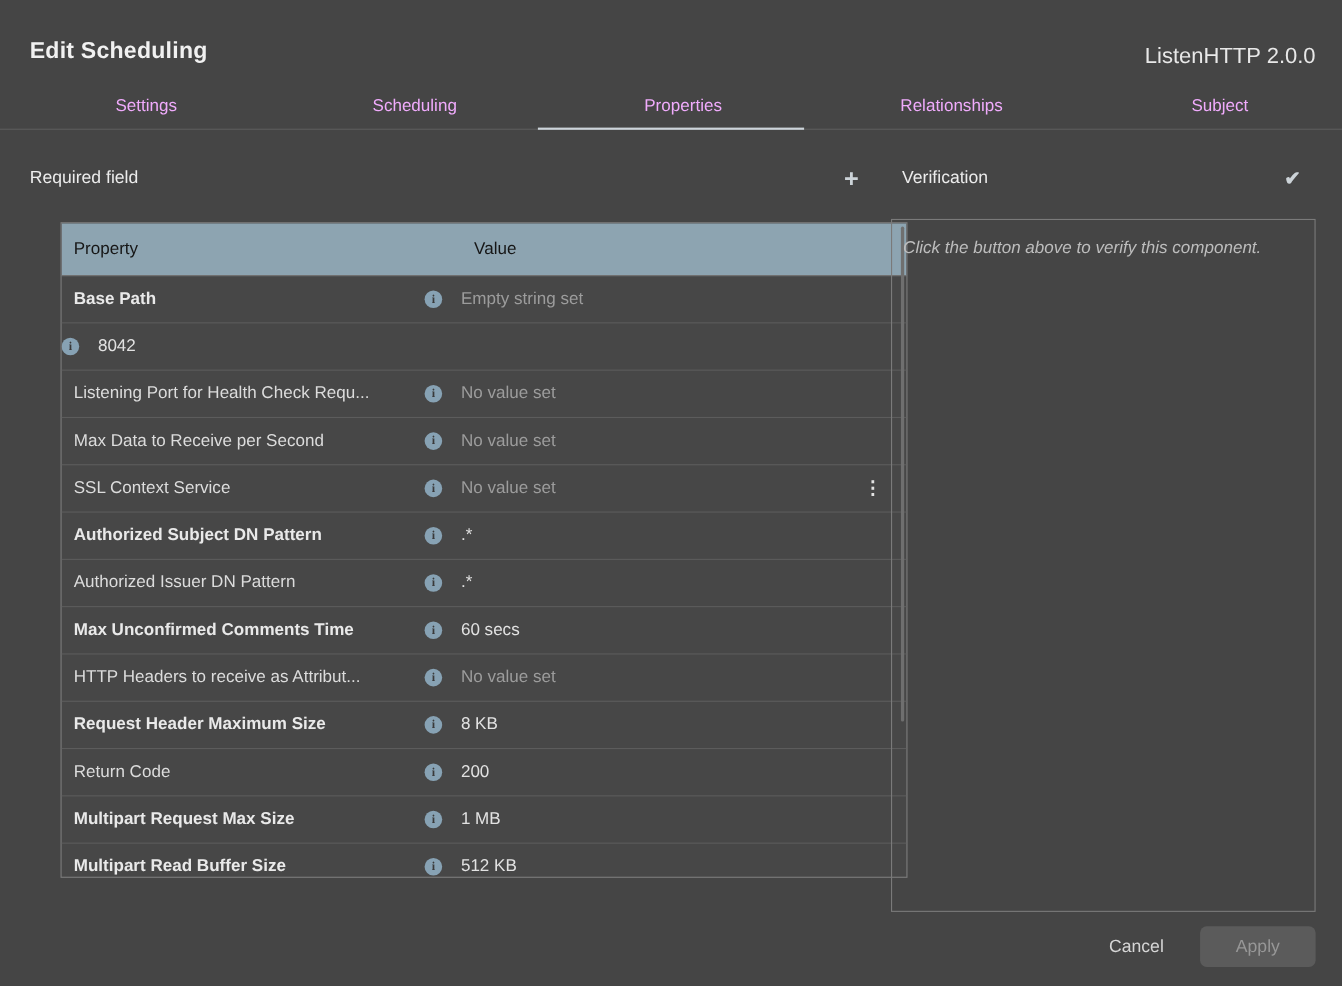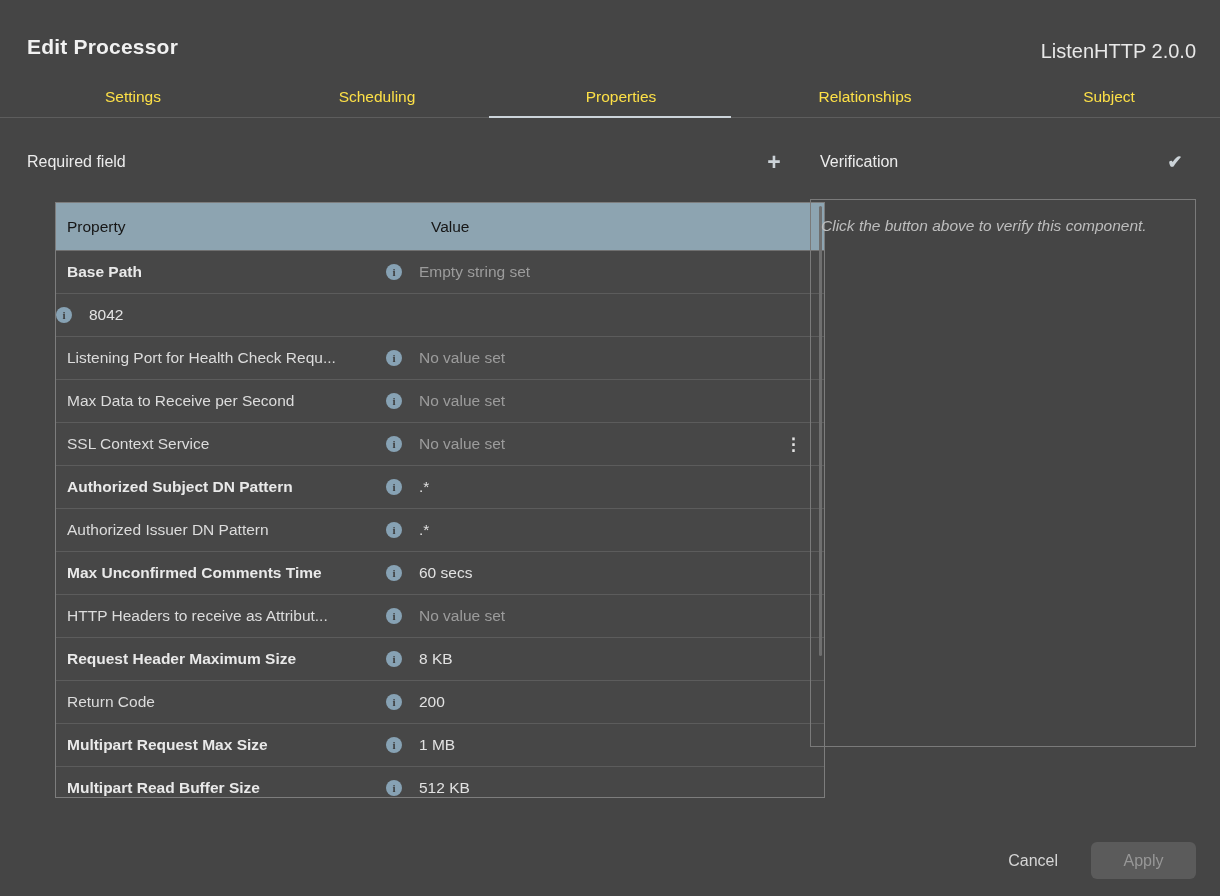--- a/index.html
+++ b/index.html
@@ -5,21 +5,21 @@
   html,body{margin:0;padding:0;background:#454545;}
   body{width:1220px;height:896px;font-family:"Liberation Sans", sans-serif;-webkit-font-smoothing:antialiased;}
   .dialog{position:relative;width:1220px;height:896px;background:#454545;overflow:hidden;}
 
   
   .dialog-title{position:absolute;left:27px;top:35px;font-size:21px;font-weight:700;color:#f1f1f1;letter-spacing:.2px;}
   .processor-version{position:absolute;right:24px;top:40px;font-size:20px;color:#e8e8e8;}
 
   
   .tab-bar{position:absolute;left:0;top:76px;width:1220px;height:42px;display:flex;border-bottom:1px solid #5d5d5d;box-sizing:border-box;}
-  .tab{flex:1;display:flex;align-items:center;justify-content:center;font-size:15.5px;color:#fde047;position:relative;cursor:pointer;padding-left:22px;}
+  .tab{flex:1;display:flex;align-items:center;justify-content:center;font-size:15.5px;color:#f0abfc;position:relative;cursor:pointer;padding-left:22px;}
   .tab .underline{position:absolute;left:1px;right:1px;bottom:-1px;height:2px;background:#ccd4da;display:none;}
   .tab.active .underline{display:block;}
 
   
   .left-heading{position:absolute;left:27px;top:153px;font-size:16px;color:#ececec;}
   .add-button{position:absolute;left:760px;top:148px;width:28px;height:28px;display:flex;align-items:center;justify-content:center;color:#ccd3d8;font-size:23px;font-weight:700;cursor:pointer;}
   .verif-heading{position:absolute;left:820px;top:153px;font-size:16px;color:#ececec;}
   .verify-button{position:absolute;left:1160px;top:148px;width:30px;height:28px;display:flex;align-items:center;justify-content:center;color:#ccd3d8;font-size:18px;font-weight:700;cursor:pointer;}
 
   
@@ -30,33 +30,33 @@
   .prow{display:flex;align-items:center;height:43px;border-bottom:1px solid #5c5c5c;box-sizing:border-box;position:relative;cursor:pointer;}
   .cell-name{width:319px;padding-left:11px;font-size:15.5px;color:#dcdcdc;white-space:nowrap;overflow:hidden;flex:none;}
   .cell-name.required{font-weight:700;color:#e9e9e9;}
   .info-icon{flex:none;width:16px;height:16px;border-radius:50%;background:#87a2b4;color:#3a3a3a;display:flex;align-items:center;justify-content:center;font-size:11px;font-weight:700;font-family:"Liberation Serif",serif;}
   .cell-value{margin-left:17px;font-size:15.5px;color:#e2e2e2;white-space:nowrap;}
   .cell-value.placeholder{color:#9c9c9c;}
   .row-menu{position:absolute;right:22px;top:50%;transform:translateY(-50%);color:#e3e3e3;font-size:17px;font-weight:700;letter-spacing:0;cursor:pointer;line-height:1;}
   .scroll-thumb{position:absolute;right:2px;top:3px;width:3px;height:450px;background:#6f6f6f;border-radius:2px;cursor:grab;}
 
   
-  .verif-panel{position:absolute;left:810px;top:199px;width:386px;height:548px;border:1px solid #7a7a7a;box-sizing:border-box;}
+  .verif-panel{position:absolute;left:810px;top:199px;width:386px;height:630px;border:1px solid #7a7a7a;box-sizing:border-box;}
   .verif-message{margin:14px 12px 0 10px;font-size:15.5px;font-style:italic;color:#bdbdbd;line-height:24px;}
 
   
   .cancel-button{position:absolute;right:152px;top:842px;height:37px;display:flex;align-items:center;padding:0 10px;color:#d6d6d6;font-size:16px;background:none;border:none;cursor:pointer;font-family:inherit;}
   .apply-button{position:absolute;right:24px;top:842px;width:105px;height:37px;background:#5b5b5b;border:none;border-radius:6px;color:#979797;font-size:16px;font-family:inherit;}
 </style>
 </head>
 <body>
 
 <div class="dialog">
 
-  <div class="dialog-title">Edit Processor</div>
+  <div class="dialog-title">Edit Scheduling</div>
   <div class="processor-version">ListenHTTP 2.0.0</div>
 
   <div class="tab-bar">
     <div class="tab">
         <span>Settings</span>
       </div>
     <div class="tab">
         <span>Scheduling</span>
       </div>
     <div class="tab active">

